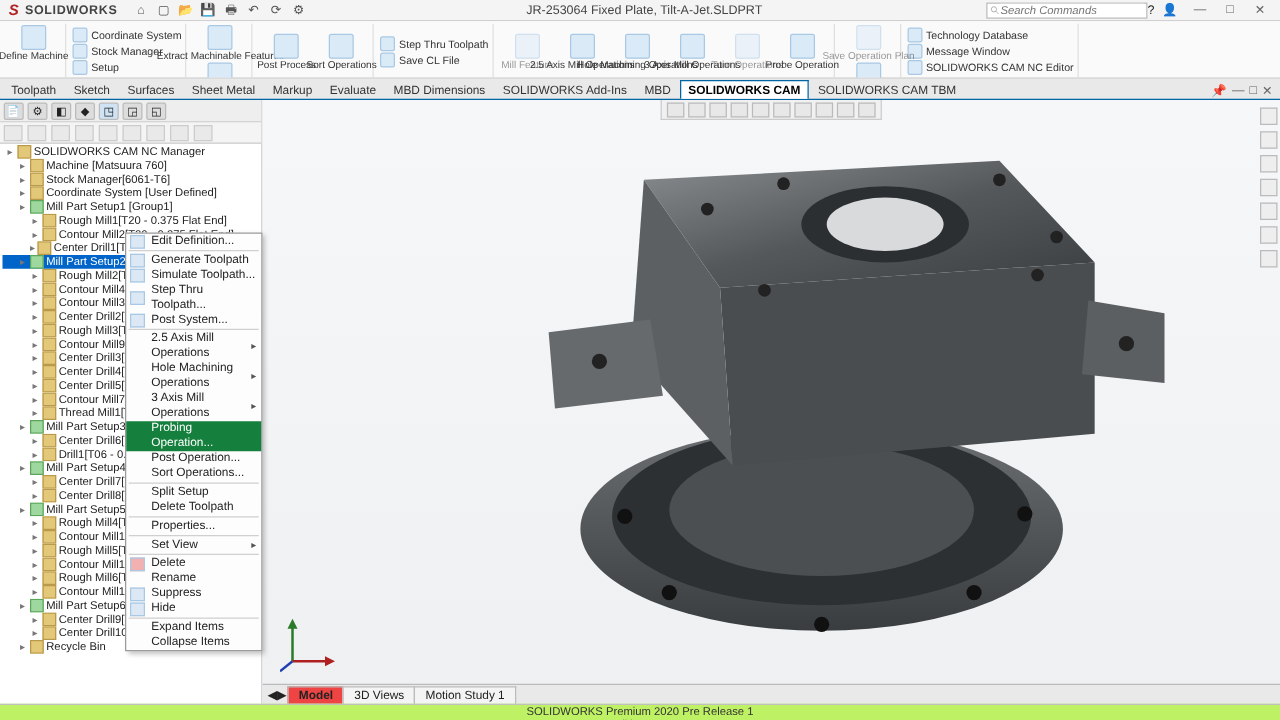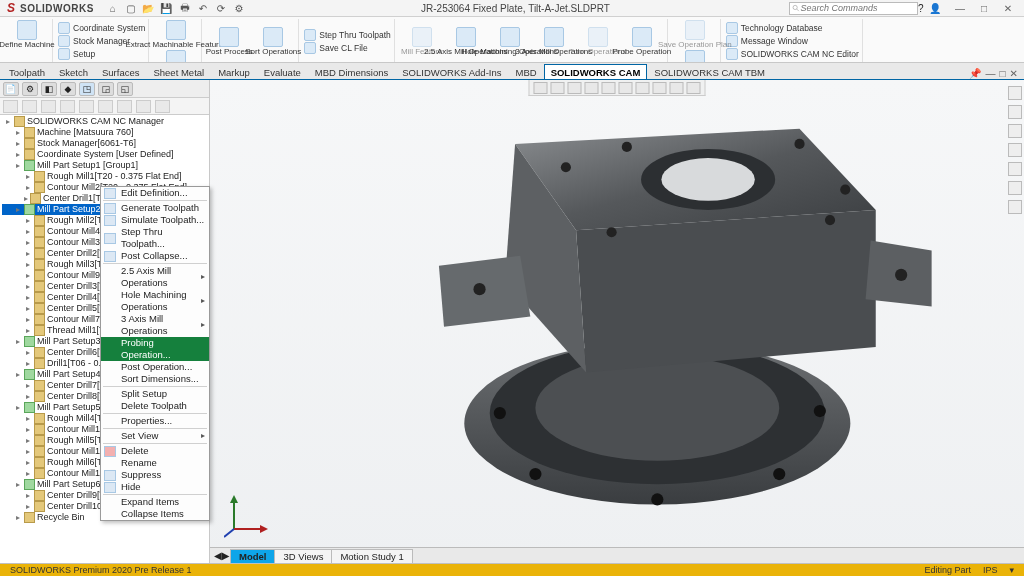--- a/index.html
+++ b/index.html
@@ -52,23 +52,23 @@
   
   .viewport { flex:1; position:relative; background:linear-gradient(#f6f7f8,#eef0f2);}
   .view-toolbar { position:absolute; top:0; left:50%; transform:translateX(-50%); height:16px; background:rgba(240,240,240,0.9); border:1px solid #ccc; border-top:none; display:flex; gap:3px; padding:0 4px; align-items:center;}
   .view-toolbar span{ width:14px; height:12px; background:#e8e8e8; border:1px solid #bbb; display:inline-block;}
   .triad { position:absolute; left:14px; bottom:24px; }
   .sidebar-right{ position:absolute; right:0; top:0; bottom:0; width:18px; display:flex; flex-direction:column; align-items:center; gap:5px; padding-top:6px;}
   .sidebar-right span{ width:14px; height:14px; background:#eee; border:1px solid #bbb;}
   
   .bottomtabs { position:absolute; bottom:0; left:0; height:16px; background:#e9e9e9; border-top:1px solid #bbb; display:flex; align-items:center; padding-left:20px; width:100%;}
   .bottomtabs .btab{ font-size:9.5px; padding:1px 8px; border:1px solid #bbb; border-bottom:none; background:#f4f4f4; margin-right:-1px;}
-  .bottomtabs .btab.active{ background:#0ea5e9; font-weight:bold;}
-  
-  .statusbar{ position:absolute; bottom:0; left:0; right:0; height:13px; background:#eab308; border-top:1px solid #c0c0c0; display:flex; align-items:center; font-size:9px; color:#333; padding:0 4px;}
+  .bottomtabs .btab.active{ background:#ef4444; font-weight:bold;}
+  
+  .statusbar{ position:absolute; bottom:0; left:0; right:0; height:13px; background:#bef264; border-top:1px solid #c0c0c0; display:flex; align-items:center; font-size:9px; color:#333; padding:0 4px;flex-direction:column;}
   .statusbar .seg{ padding:0 6px;}
   .statusbar .flex{ flex:1;}
   
   .ctxmenu{ position:absolute; left:100px; top:186px; width:110px; background:#fdfdfd; border:1px solid #9a9a9a; box-shadow:2px 2px 4px rgba(0,0,0,0.25); z-index:50;}
   .ctxmenu .mi{ display:flex; align-items:center; font-size:9.5px; line-height:12px; padding:0 4px 0 20px; color:#222; position:relative;}
   .ctxmenu .mi .cic{ position:absolute; left:3px; width:12px; height:11px; background:#dce8f4; border:1px solid #a8c8e4;}
   .ctxmenu .mi.sep{ height:1px; background:#d0d0d0; margin:1px 2px; padding:0;}
   .ctxmenu .mi.hover{ background:#15803d; color:#fff;}
   .ctxmenu .mi .arrow{ margin-left:auto; font-size:8px; color:#555;}
   
@@ -575,21 +575,21 @@
     <div class="mi">
       <span class="cic"></span>
       <span>Simulate Toolpath...</span>
     </div>
     <div class="mi">
       <span class="cic"></span>
       <span>Step Thru Toolpath...</span>
     </div>
     <div class="mi">
       <span class="cic"></span>
-      <span>Post Collapse...</span>
+      <span>Post System...</span>
     </div>
     <div class="mi sep"></div>
     <div class="mi">
       <span>2.5 Axis Mill Operations</span>
       <span class="arrow">▸</span>
     </div>
     <div class="mi">
       <span>Hole Machining Operations</span>
       <span class="arrow">▸</span>
     </div>
@@ -597,21 +597,21 @@
       <span>3 Axis Mill Operations</span>
       <span class="arrow">▸</span>
     </div>
     <div class="mi hover">
       <span>Probing Operation...</span>
     </div>
     <div class="mi">
       <span>Post Operation...</span>
     </div>
     <div class="mi">
-      <span>Sort Dimensions...</span>
+      <span>Sort Operations...</span>
     </div>
     <div class="mi sep"></div>
     <div class="mi">
       <span>Split Setup</span>
     </div>
     <div class="mi">
       <span>Delete Toolpath</span>
     </div>
     <div class="mi sep"></div>
     <div class="mi">

